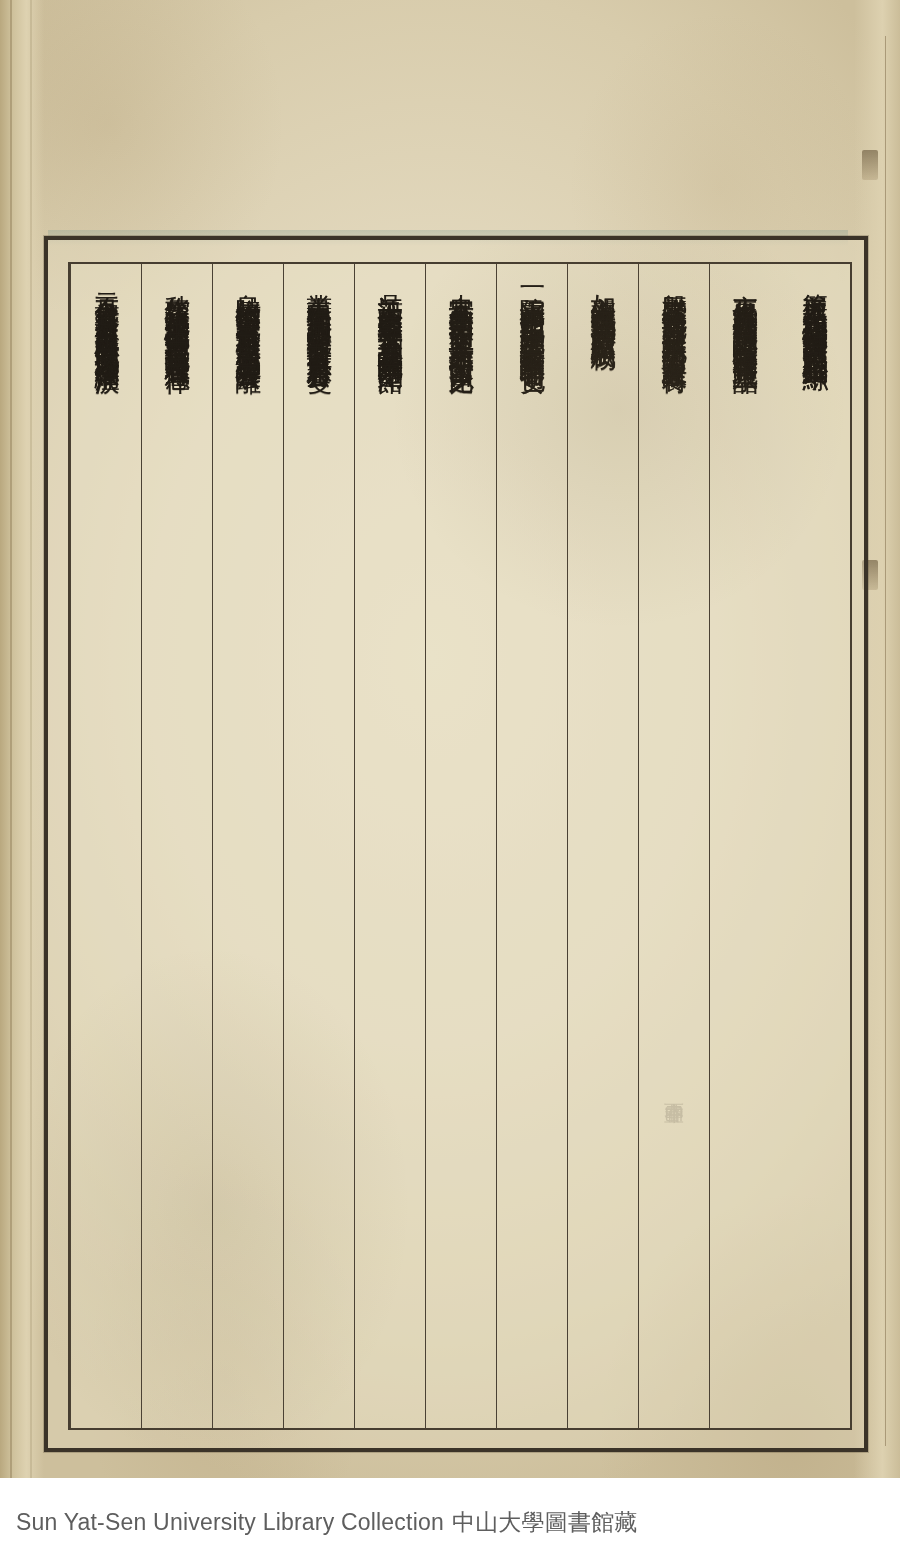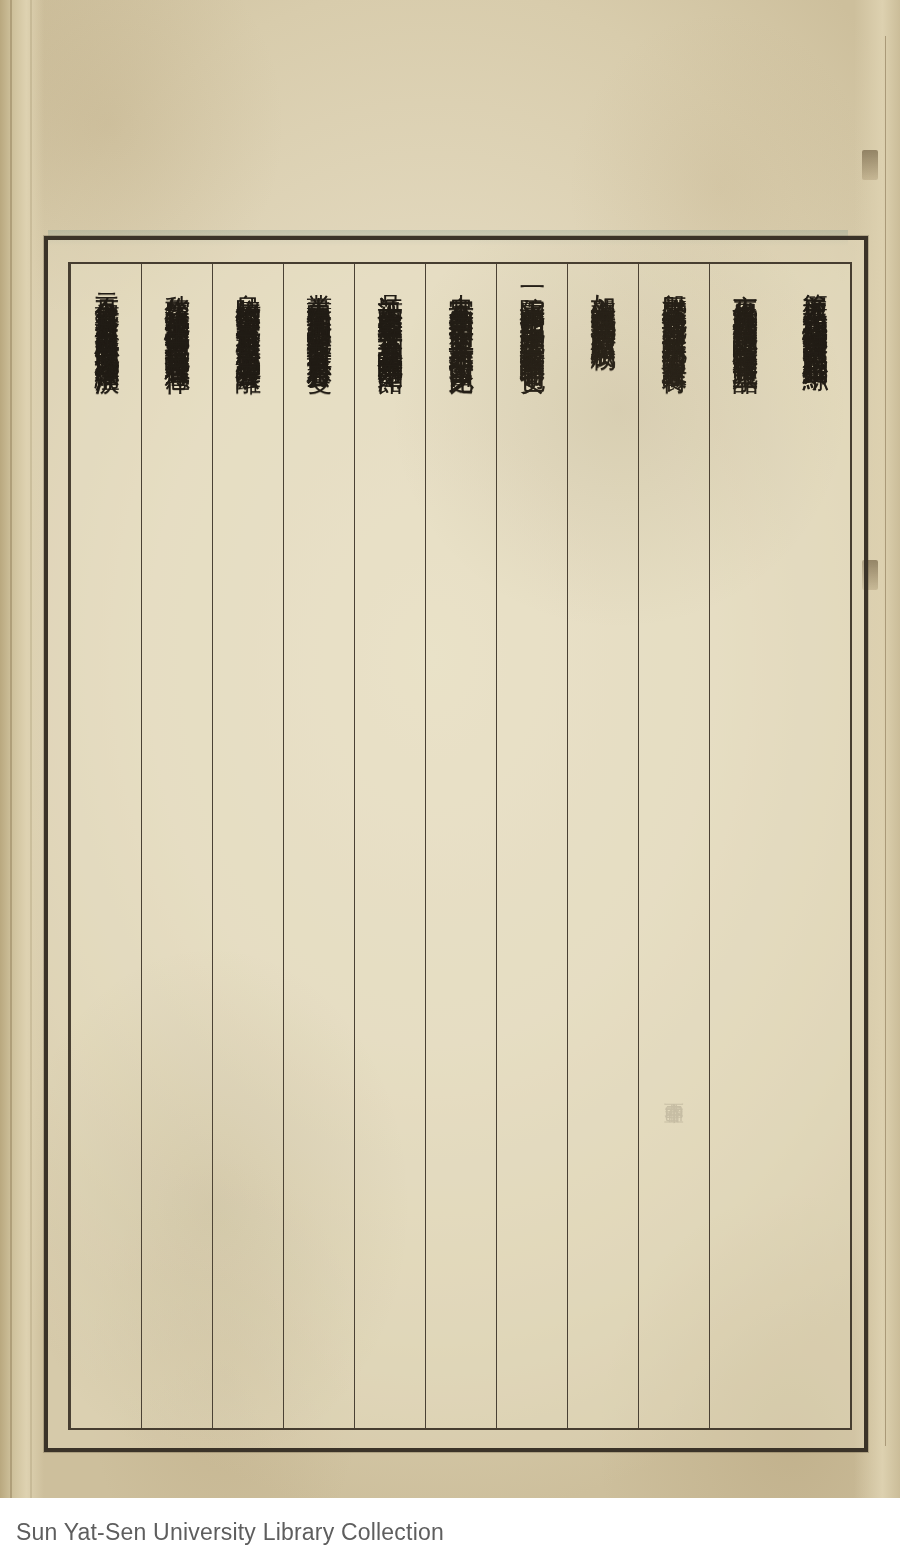--- a/index.html
+++ b/index.html
@@ -162,21 +162,21 @@
     pointer-events: none;
     white-space: pre-wrap;
   }
 
   
   .credit {
     position: absolute;
     left: 0;
     bottom: 0;
     width: 900px;
-    height: 68px;
+    height: 88px;
     background: #ffffff;
     display: flex;
     align-items: center;
     padding-left: 16px;
     box-sizing: border-box;
   }
   .credit span {
     font-family: "Liberation Sans", sans-serif;
     font-size: 23px;
     color: #5e5e5e;
@@ -237,15 +237,16 @@
       <div class="col small">
         <div class="txt">云不見畫釵處驚看過月痕簾斜生鳥影屏小貼花魂鳳瑟埋塵冷鮫綃溼淚</div>
       </div>
 
     </div>
     <div class="bleed">雨中春韭</div>
   </div>
 
   <div class="credit">
     <span>Sun Yat-Sen University Library Collection</span>
+    <span class="cn" style="margin-left:8px">中山大學圖書館藏</span>
   </div>
 
 </div>
 
 </body></html>

